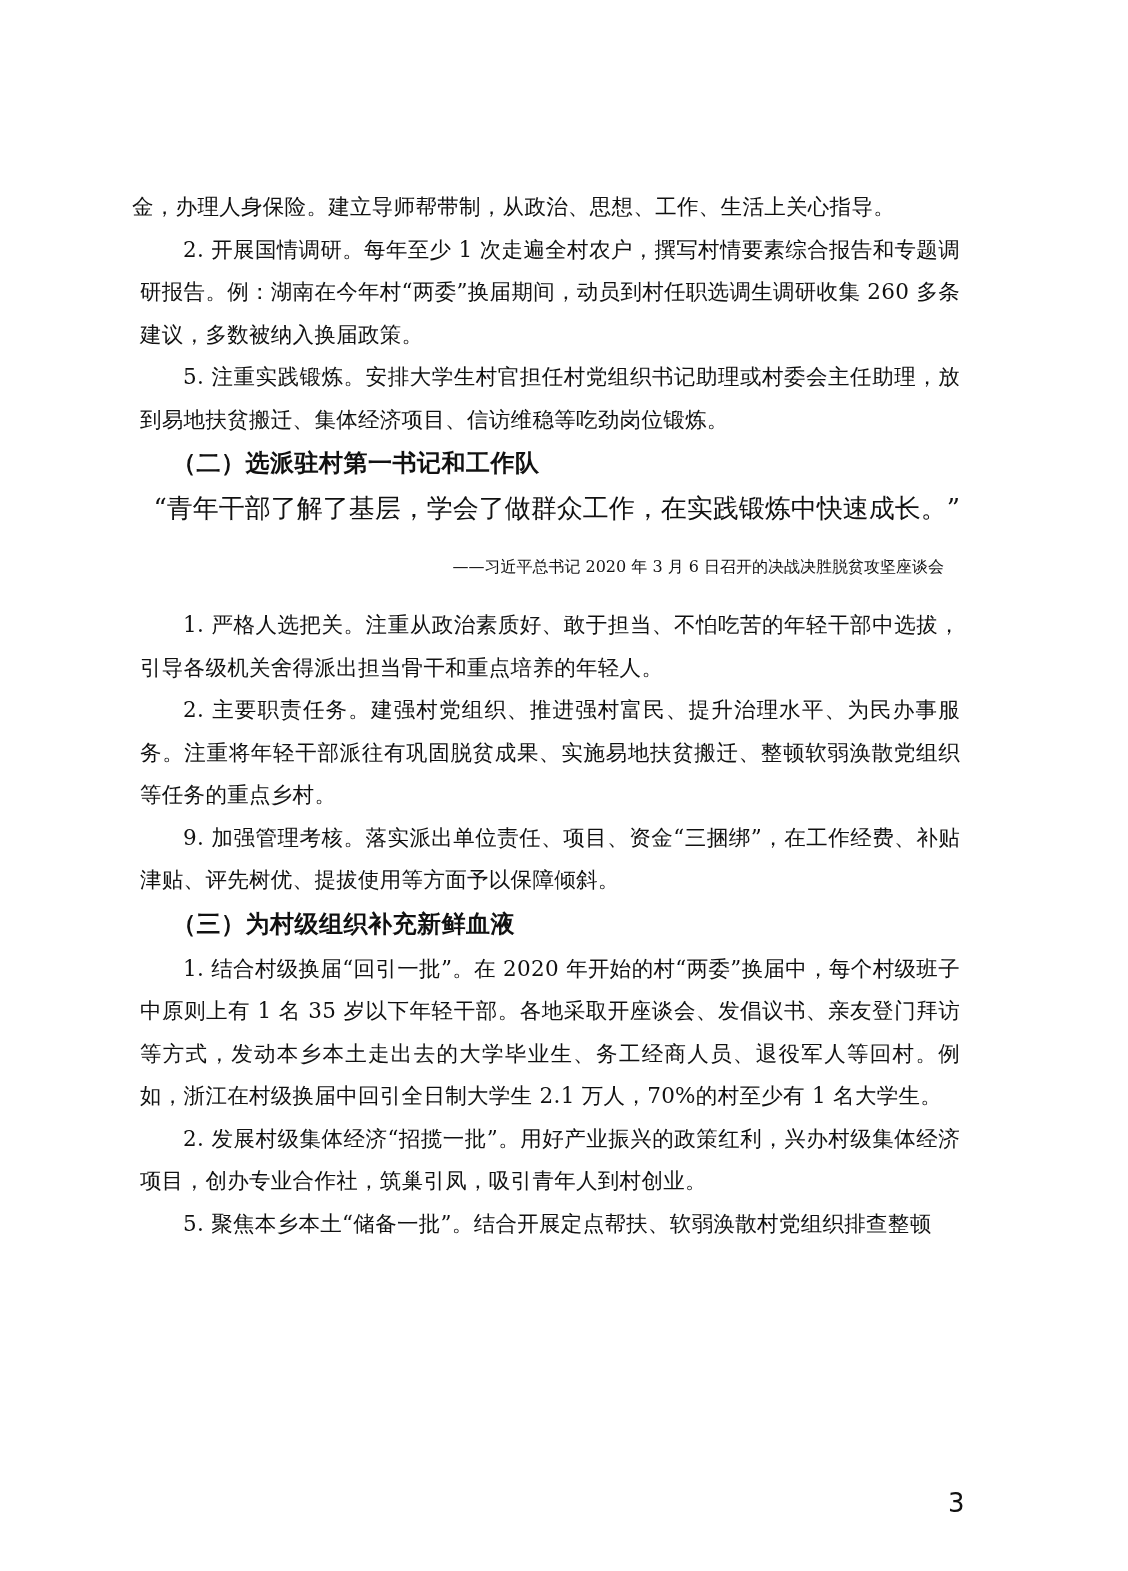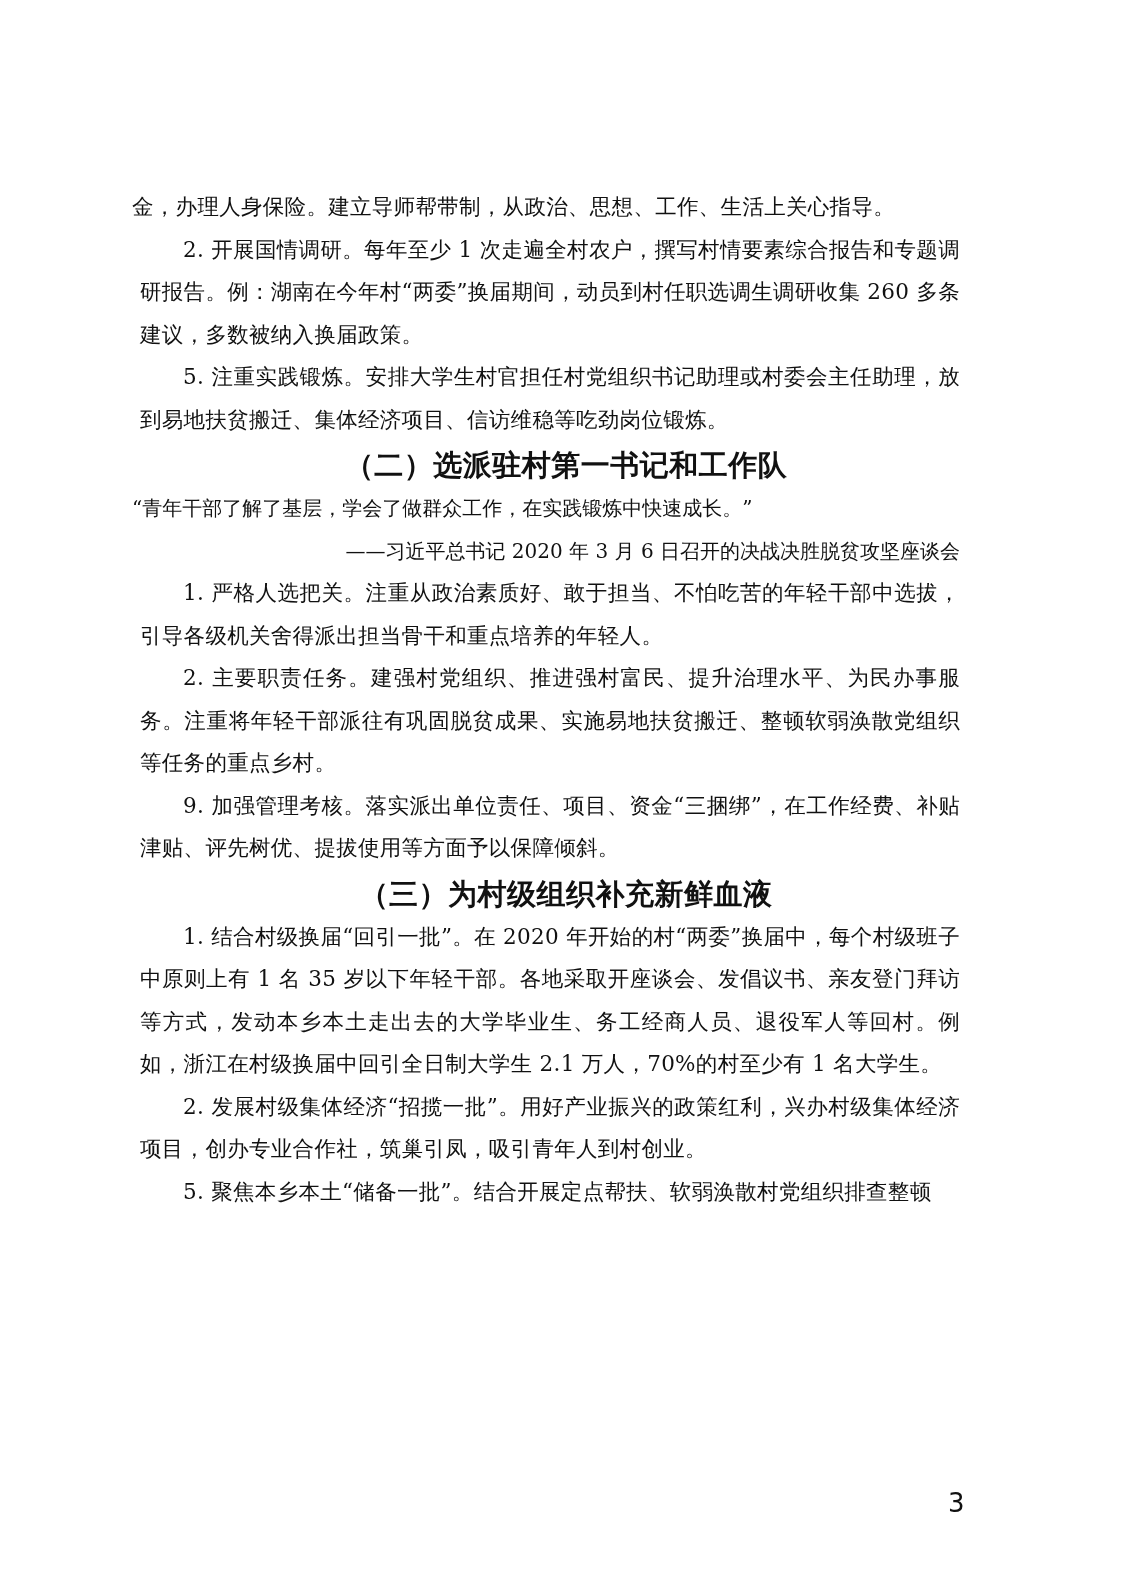--- a/index.html
+++ b/index.html
@@ -1,24 +1,24 @@
 <!DOCTYPE html>
 <html><head>
 <meta charset="utf-8">
 <style>
   html, body { margin: 0; padding: 0; background: #ffffff; }
   body { width: 1128px; height: 1571px; position: relative; overflow: hidden;
          font-family: "DejaVu Serif", "Liberation Serif", serif; color: #111; }
   .page { position: absolute; left: 132px; top: 186px; width: 828px; }
   .p { font-size: 21.5px; line-height: 42.5px; margin: 0; text-align: justify; letter-spacing: 0.3px; }
   .indent { text-indent: 43px; margin-left: 8px; }
-  .h { font-family: Liberation Serif, serif; font-size: 29px; line-height: 44px;
-       margin: 2px 0 0 0; padding-left: 40px; letter-spacing: 0.5px; text-align: center; }
-  .quote { font-size: 20px; line-height: 42.5px; margin: 0; }
-  .attrib { font-size: 20px; line-height: 42.5px; margin: 0; text-align: right; }
+  .h { font-family: Liberation Mono, monospace; font-size: 24px; line-height: 44px;
+       margin: 2px 0 0 0; padding-left: 40px; letter-spacing: 0.5px; }
+  .quote { font-size: 26px; line-height: 42.5px; margin: 0; text-align: right; }
+  .attrib { font-size: 16px; line-height: 42.5px; margin: 16px; text-align: right; }
   .pagenum { position: absolute; left: 948px; top: 1488px; font-family: "DejaVu Sans", "Liberation Sans", sans-serif;
              font-size: 26px; color: #111; }
 </style>
 </head>
 <body>
 
 <div class="page">
   <p class="p">金，办理人身保险。建立导师帮带制，从政治、思想、工作、生活上关心指导。</p>
   <p class="p indent">2. 开展国情调研。每年至少 1 次走遍全村农户，撰写村情要素综合报告和专题调研报告。例：湖南在今年村“两委”换届期间，动员到村任职选调生调研收集 260 多条建议，多数被纳入换届政策。</p>
   <p class="p indent">5. 注重实践锻炼。安排大学生村官担任村党组织书记助理或村委会主任助理，放到易地扶贫搬迁、集体经济项目、信访维稳等吃劲岗位锻炼。</p>

